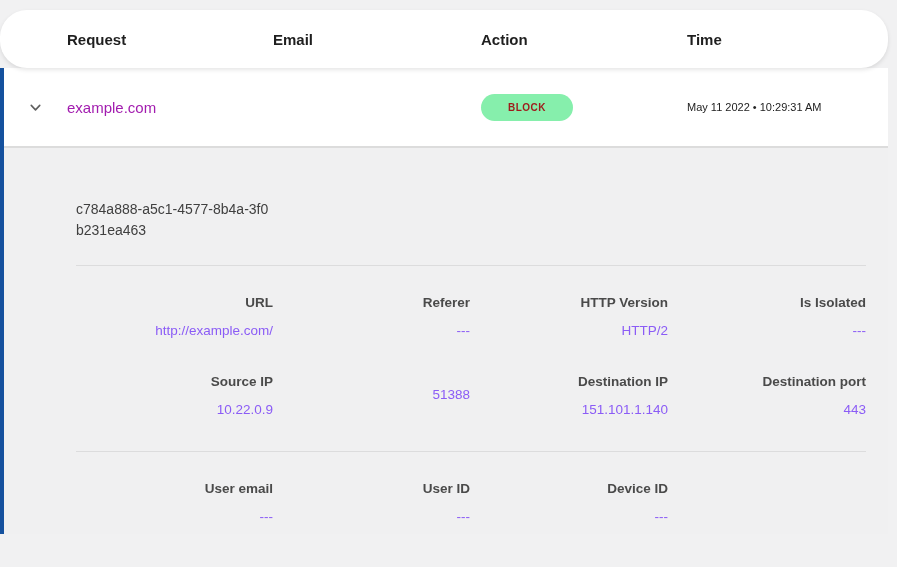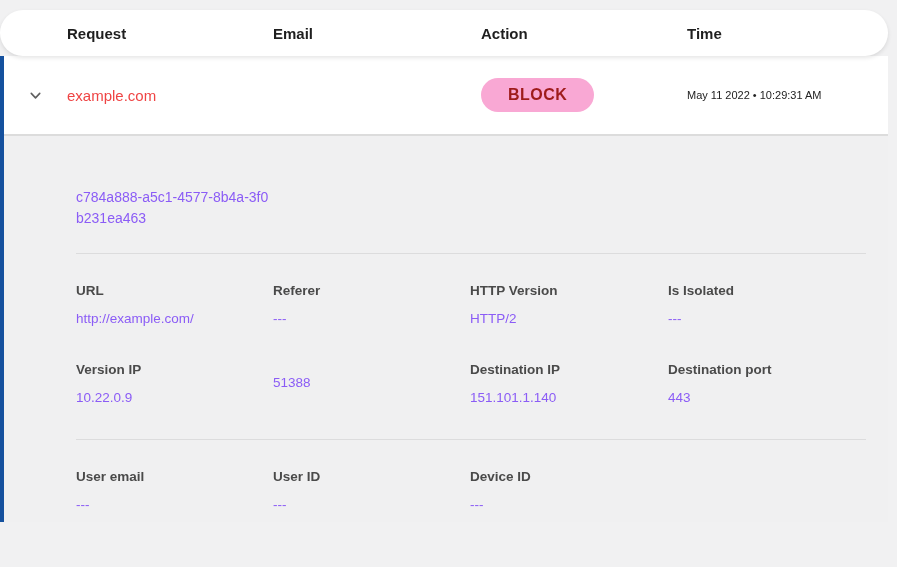--- a/index.html
+++ b/index.html
@@ -7,74 +7,75 @@
   body {
     font-family:"Liberation Sans", sans-serif;
     background:#f1f1f2;
     color:#222;
   }
   .card { margin:10px 9px 0 0; }
 
   
   .header-row {
     background:#fff;
-    height:46px;
+    height:58px;
     display:grid;
     grid-template-columns:67px 206px 208px 206px 1fr;
     align-items:center;
     box-shadow:0 2px 4px rgba(0,0,0,.10);
     position:relative; z-index:2;border-radius:27px;
   }
   .header-cell { font-size:15px; font-weight:700; color:#1f1f1f; }
 
   
   .expanded { border-left:4px solid #15519e; background:#f0f0f1; }
   .log-row {
     background:#fff;
     min-height:80px;
     display:grid;
     grid-template-columns:63px 206px 208px 206px 1fr;
     align-items:center;
     border-bottom:2px solid #dcdcdc;
     cursor:pointer;
   }
   .chevron-cell { display:flex; justify-content:center; align-items:center; }
-  .row-request { font-size:15px; color:#ef4444; }
+  .row-request { font-size:15px; color:#a21caf; }
   .badge {
     display:inline-block;
-    background:#f9a8d4;
+    background:#86efac;
     color:#9e1b1b;
-    font-size:16px;
+    font-size:10px;
     font-weight:700;
     letter-spacing:.5px;
     padding:8px 27px;
     border-radius:999px;
   }
   .row-time { font-size:11px; color:#222; line-height:24px; max-width:178px; padding:14px 0; }
 
   
   .detail-panel { padding:36px 22px 10px 72px; }
   .field-label { font-size:13.5px; font-weight:700; color:#4a4a4a; }
   .field-value { font-size:13.5px; color:#8b5cf6; margin-top:13px; }
   .policy-link {
     display:inline-block;
     font-size:14px;
-    color:#8b5cf6;
+    color:#404040;
     line-height:21px;
     max-width:200px;
     margin-top:15px;
     text-decoration:none;
     word-break:break-all;
     cursor:pointer;
   }
   .divider { border-bottom:1px solid #dcdcdd; margin-top:24px; }
   .detail-grid {
     display:grid;
     grid-template-columns:197px 197px 198px 1fr;
     margin-top:29px;
+    text-align:right;
   }
   .detail-grid.gap-lower { margin-top:36px; padding-bottom:34px; }
   .detail-grid.last { margin-top:29px; }
 </style>
 </head>
 <body>
 
 <div class="card">
 
   <div class="header-row">
@@ -123,21 +124,21 @@
           <div class="field-value">HTTP/2</div>
         </div>
         <div>
           <div class="field-label">Is Isolated</div>
           <div class="field-value">---</div>
         </div>
       </div>
 
       <div class="detail-grid gap-lower">
         <div>
-          <div class="field-label">Version IP</div>
+          <div class="field-label">Source IP</div>
           <div class="field-value">10.22.0.9</div>
         </div>
         <div>
           <div class="field-value">51388</div>
         </div>
         <div>
           <div class="field-label">Destination IP</div>
           <div class="field-value">151.101.1.140</div>
         </div>
         <div>

